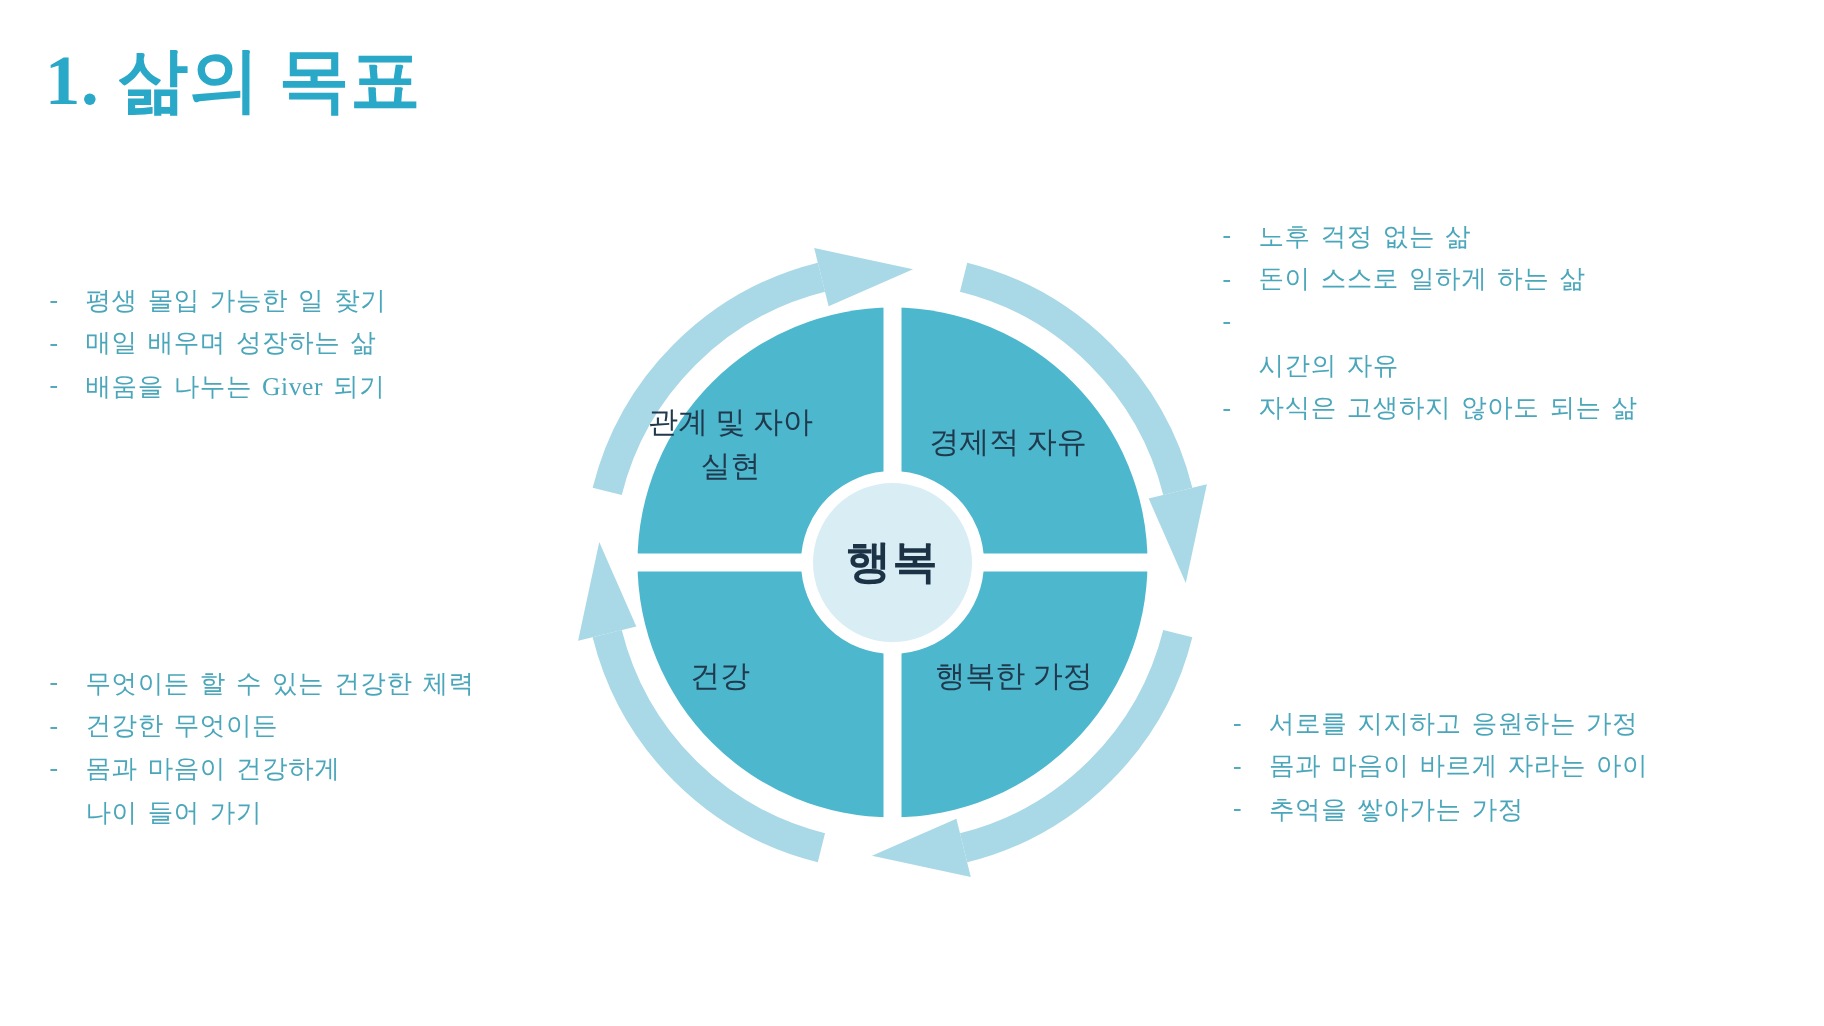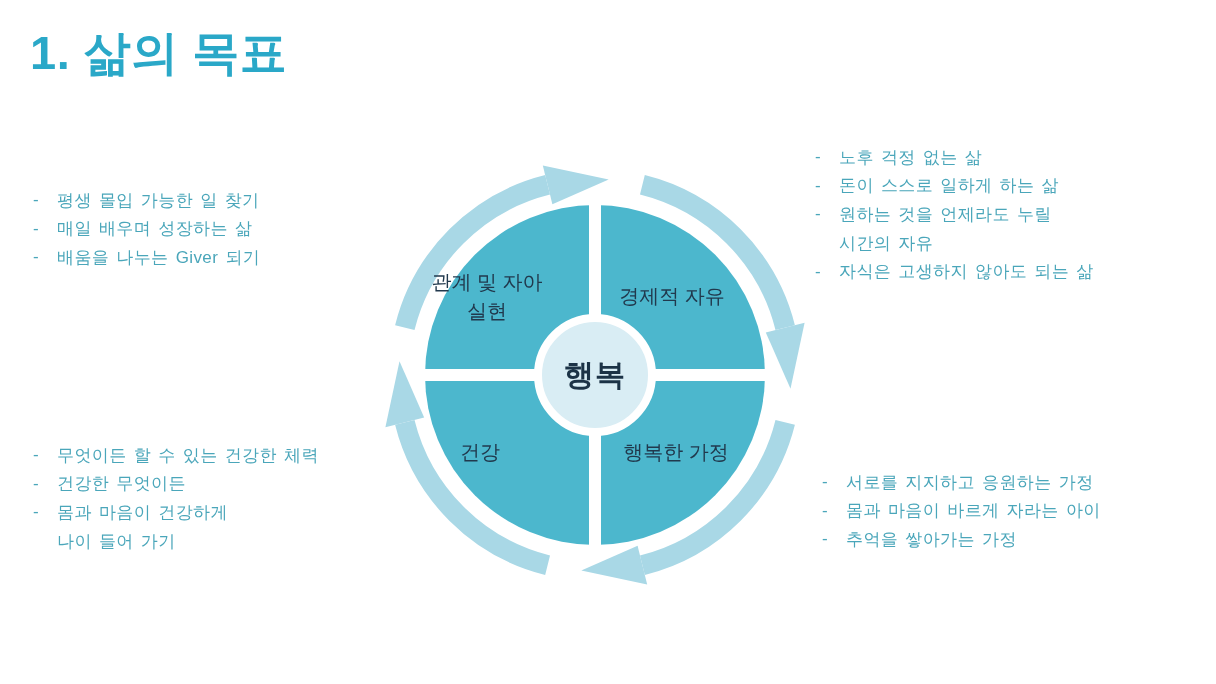--- a/index.html
+++ b/index.html
@@ -1,20 +1,20 @@
 <!DOCTYPE html>
 <html><head>
 <meta charset="utf-8">
 <style>
   html,body{margin:0;padding:0;}
   body{
     width:1216px;height:684px;overflow:hidden;background:#ffffff;
     font-family:"Liberation Sans","DejaVu Sans",sans-serif;
   }
-  .slide{position:relative;width:1116px;height:684px;background:#ffffff;}
+  .slide{position:relative;width:1116px;height:684px;background:#ffffff;font-family:Liberation Serif, serif;}
 
   .title{
     position:absolute;left:30px;top:22px;
     font-size:47px;font-weight:800;color:#2aa8c8;letter-spacing:0.5px;
   }
 
   .list{position:absolute;color:#4aa6ba;font-size:17px;font-weight:500;}
   .line{display:flex;height:28.6px;align-items:center;}
   .marker{width:24px;flex:0 0 24px;}
   .txt{letter-spacing:0.4px;word-spacing:2px;white-space:nowrap;}
@@ -69,21 +69,20 @@
     <div class="line">
       <span class="marker">-</span>
       <span class="txt">노후 걱정 없는 삶</span>
     </div>
     <div class="line">
       <span class="marker">-</span>
       <span class="txt">돈이 스스로 일하게 하는 삶</span>
     </div>
     <div class="line">
       <span class="marker">-</span>
-      <span class="txt">원하는 것을 언제라도 누릴</span>
     </div>
     <div class="line">
       <span class="marker"></span>
       <span class="txt">시간의 자유</span>
     </div>
     <div class="line">
       <span class="marker">-</span>
       <span class="txt">자식은 고생하지 않아도 되는 삶</span>
     </div>
   </div>

